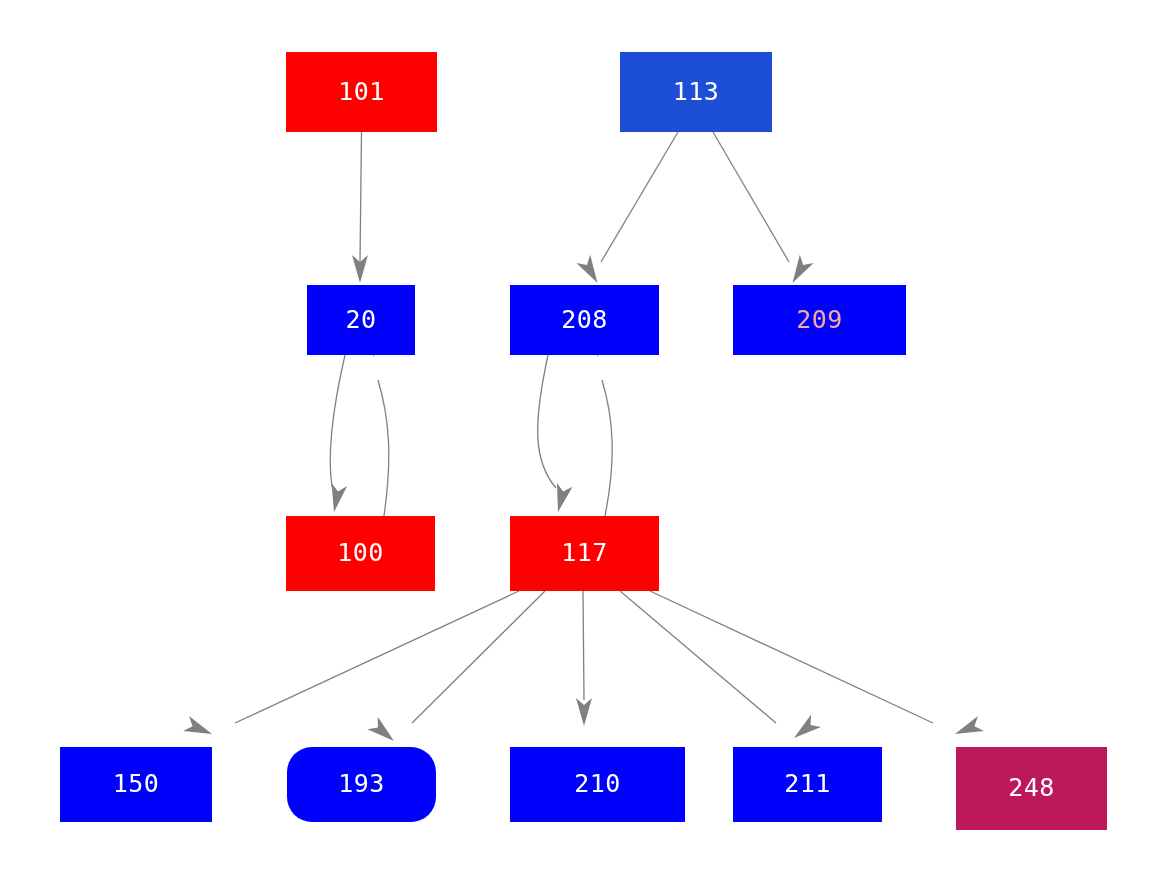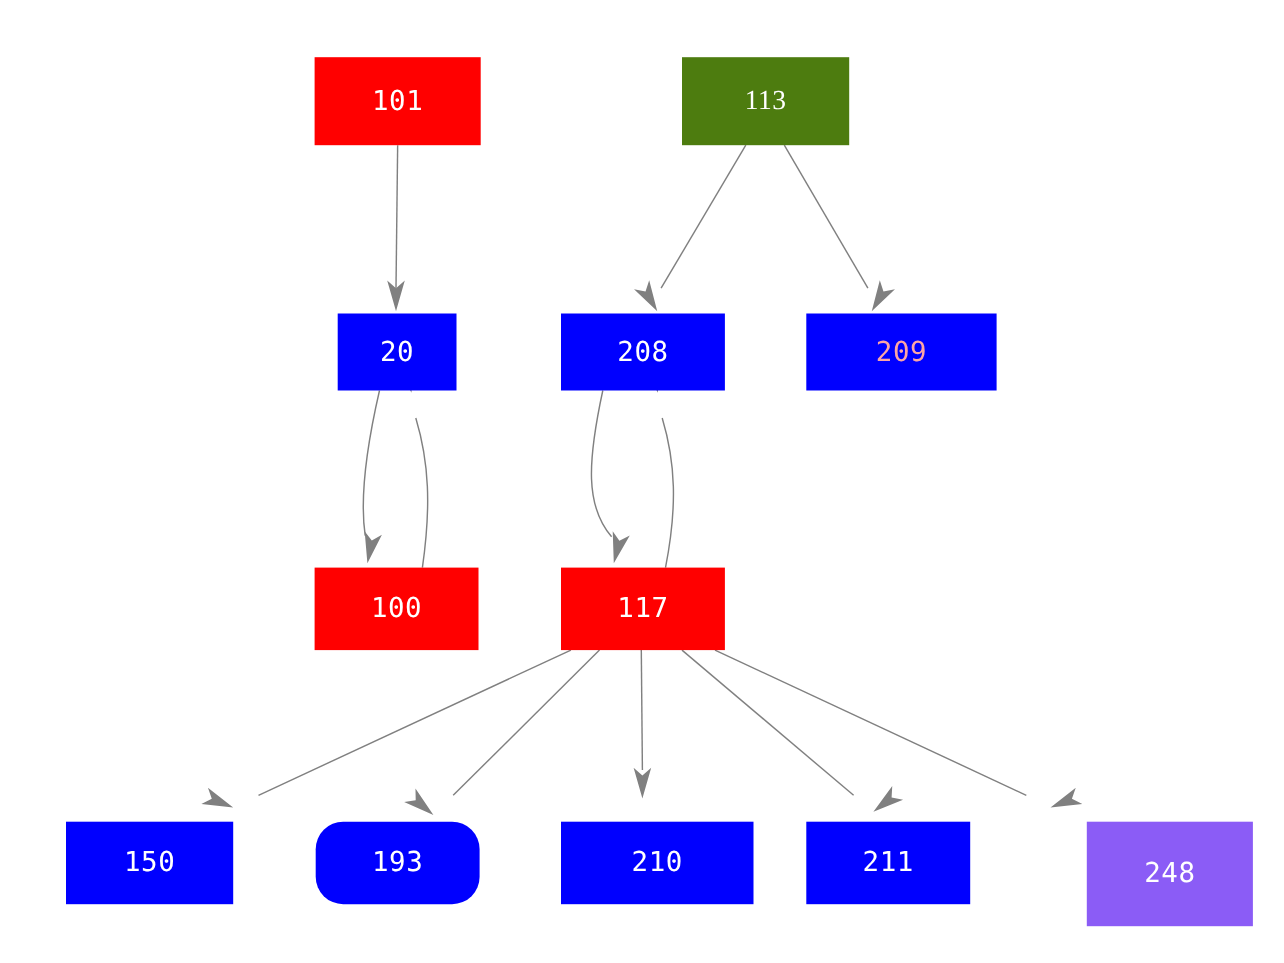--- a/index.html
+++ b/index.html
@@ -77,21 +77,21 @@
         <path d="M 0 0 L -8 -28 L 0 -21 L 8 -28 Z" fill="#808080" transform="translate(584,726) rotate(0)"></path>
         <path d="M 0 0 L -8 -28 L 0 -21 L 8 -28 Z" fill="#808080" transform="translate(794,738) rotate(52)"></path>
         <path d="M 0 0 L -8 -28 L 0 -21 L 8 -28 Z" fill="#808080" transform="translate(955,734) rotate(68)"></path>
       </g>
   </svg>
 
   <div id="nodes-layer">
       <div class="node" style="left: 286px; top: 52px; width: 151px; height: 80px; background: rgb(255, 0, 0); color: rgb(255, 255, 255);">
         <span class="node-label">101</span>
       </div>
-      <div class="node" style="left: 620px; top: 52px; width: 152px; height: 80px; background: #4d7c0f; color: rgb(255, 255, 255); font-family: Liberation Serif, serif;">
+      <div class="node" style="left: 620px; top: 52px; width: 152px; height: 80px; background: #1d4ed8; color: rgb(255, 255, 255);">
         <span class="node-label">113</span>
       </div>
       <div class="node" style="left: 307px; top: 285px; width: 108px; height: 70px; background: rgb(0, 0, 255); color: rgb(255, 255, 255);">
         <span class="node-label">20</span>
       </div>
       <div class="node" style="left: 510px; top: 285px; width: 149px; height: 70px; background: rgb(0, 0, 255); color: rgb(255, 255, 255);">
         <span class="node-label">208</span>
       </div>
       <div class="node" style="left: 733px; top: 285px; width: 173px; height: 70px; background: rgb(0, 0, 255); color: #fca5a5;">
         <span class="node-label">209</span>
@@ -107,18 +107,18 @@
       </div>
       <div class="node" style="left: 287px; top: 747px; width: 149px; height: 75px; background: rgb(0, 0, 255); color: rgb(255, 255, 255); border-radius: 25px;">
         <span class="node-label">193</span>
       </div>
       <div class="node" style="left: 510px; top: 747px; width: 175px; height: 75px; background: rgb(0, 0, 255); color: rgb(255, 255, 255);">
         <span class="node-label">210</span>
       </div>
       <div class="node" style="left: 733px; top: 747px; width: 149px; height: 75px; background: rgb(0, 0, 255); color: rgb(255, 255, 255); text-align: right;">
         <span class="node-label">211</span>
       </div>
-      <div class="node" style="left: 956px; top: 747px; width: 151px; height: 95px; background: #8b5cf6; color: rgb(255, 255, 255); margin-left: 32px;">
+      <div class="node" style="left: 956px; top: 747px; width: 151px; height: 83px; background: #be185d; color: rgb(255, 255, 255);">
         <span class="node-label">248</span>
       </div>
     </div>
 
 </div>
 
 </body></html>

